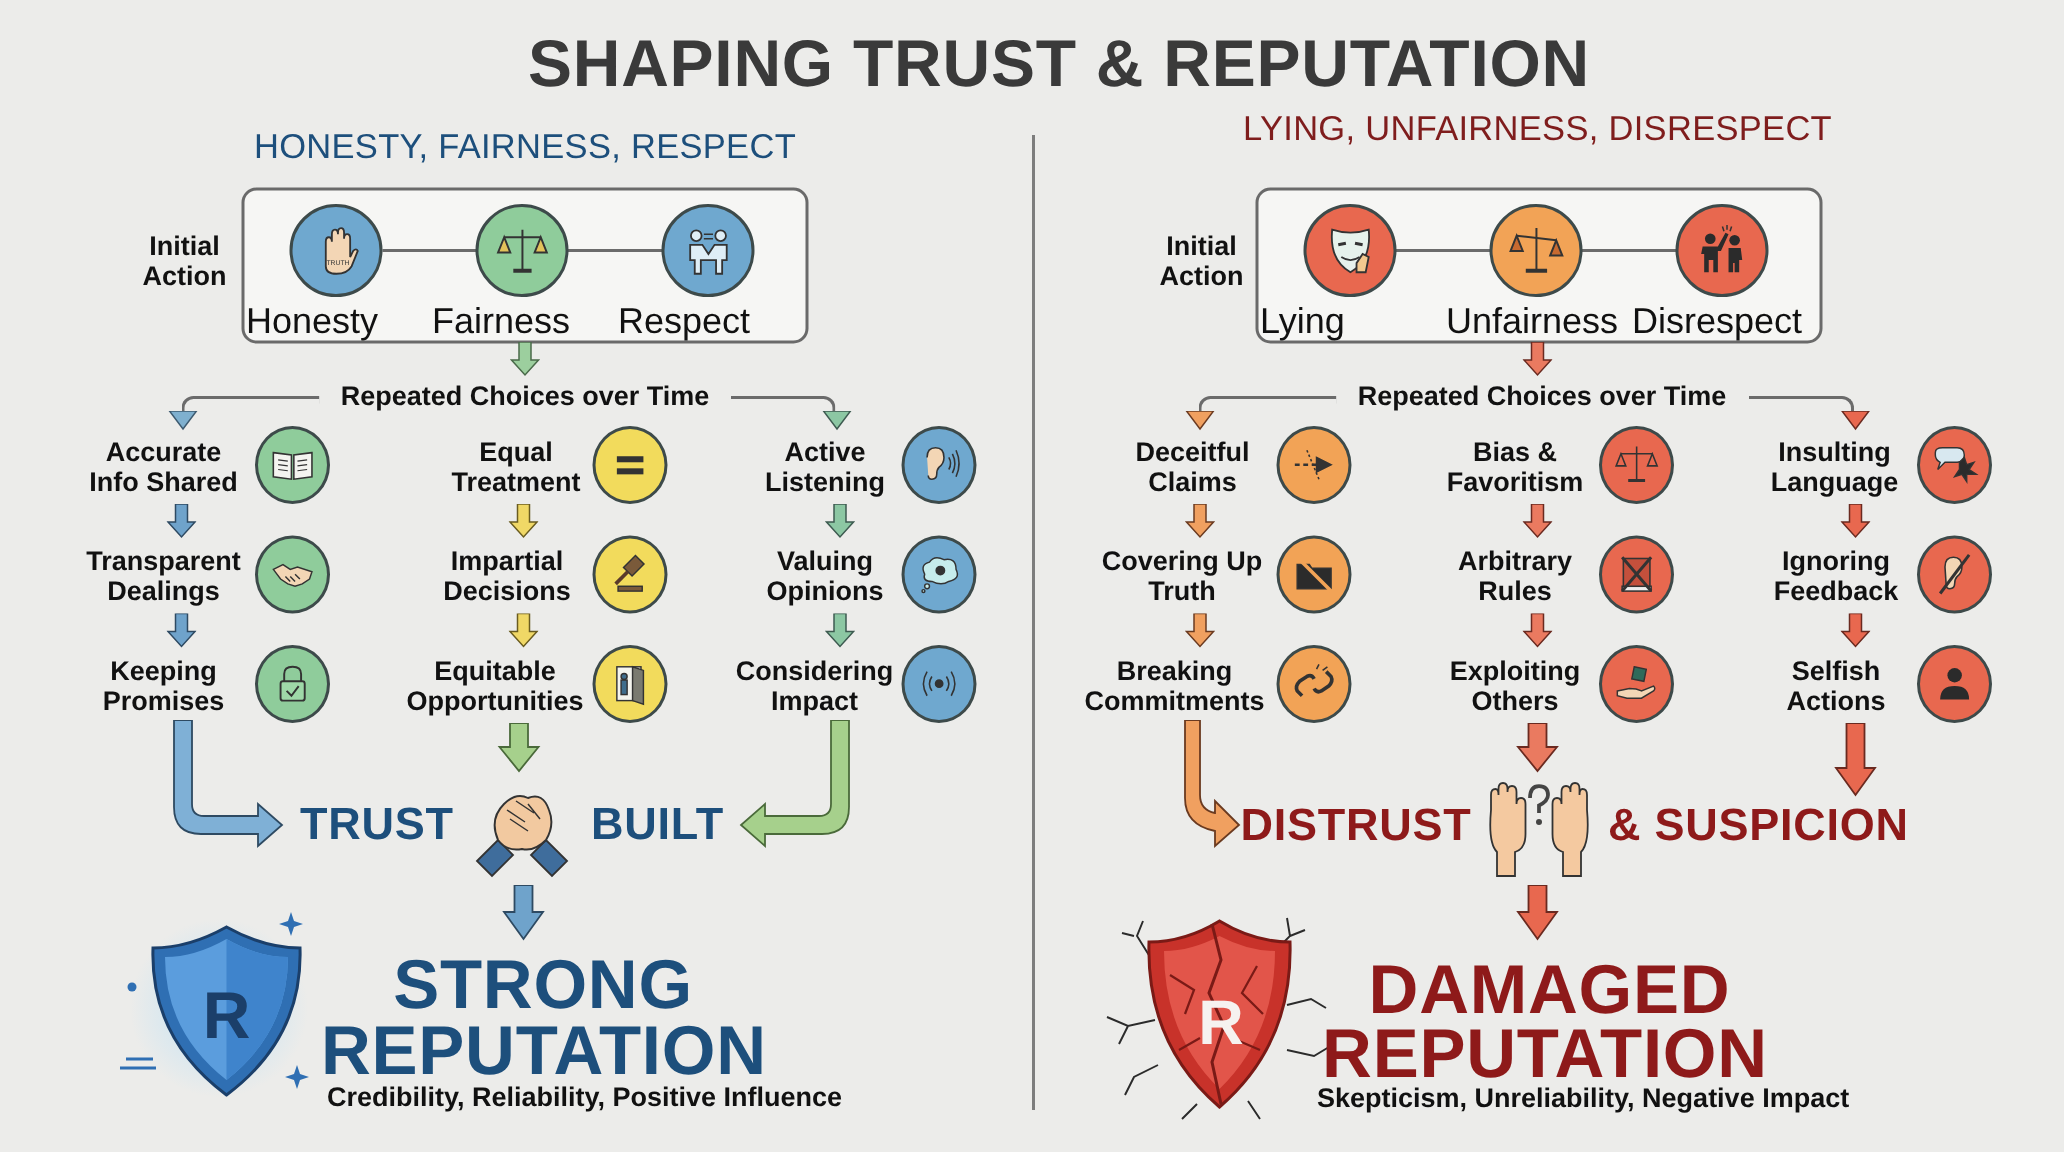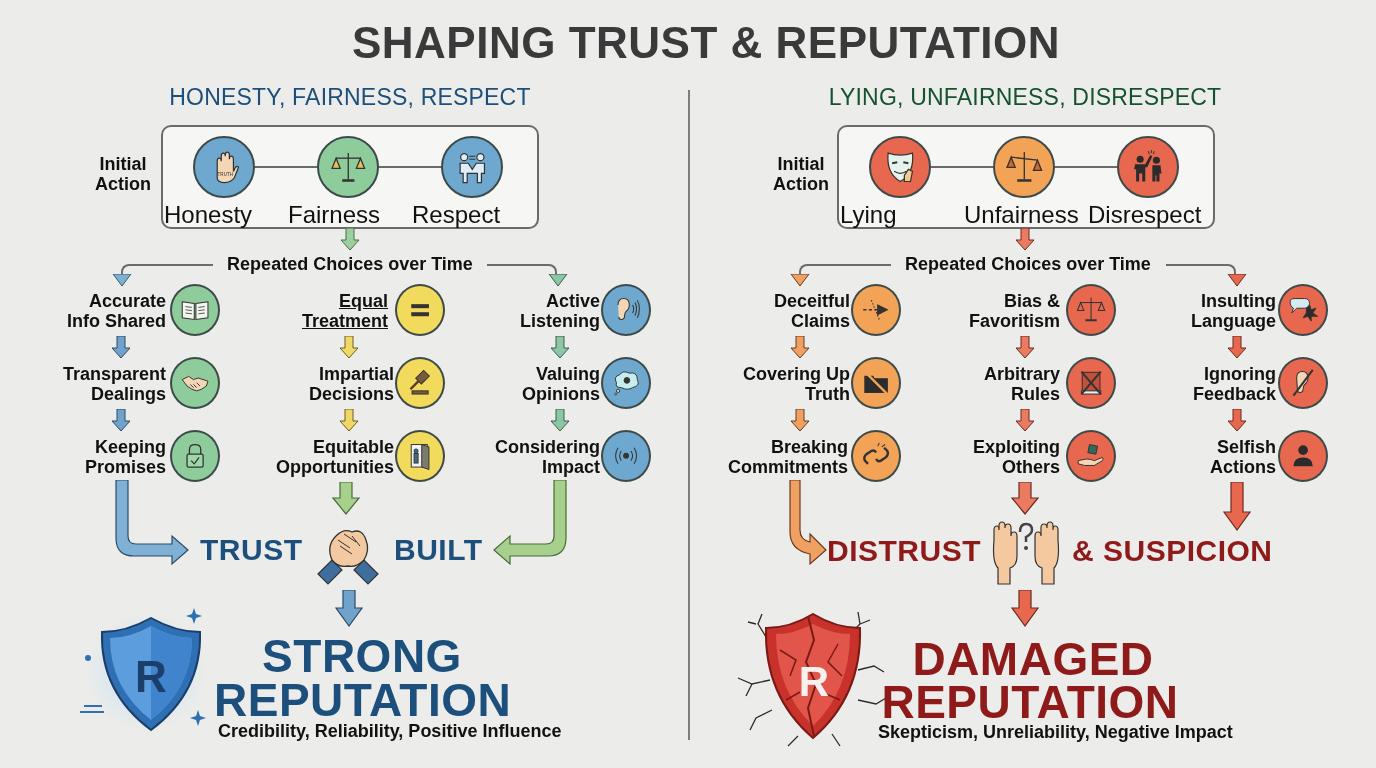--- a/index.html
+++ b/index.html
@@ -11,39 +11,39 @@
     position: relative;
   }
   .abs { position: absolute; }
   .title {
     left: 0; width: 1376px; top: 18px; text-align: center;
     font-size: 44px; font-weight: bold; color: #3a3a3a; letter-spacing: 0.5px; padding-left: 36px;
   }
   .divider { left: 688px; top: 90px; width: 2px; height: 650px; background: #7d7d7d; }
   .side-heading { font-size: 23px; font-weight: normal; text-align: center; letter-spacing: 0.2px; }
   .side-heading.good { left: 80px; width: 540px; top: 84px; color: #1d4f7c; }
-  .side-heading.bad { left: 755px; width: 540px; top: 84px; color: #14532d; }
+  .side-heading.bad { left: 755px; width: 540px; top: 72px; color: #7f1d1d; }
 
   .init-box {
     border: 2px solid #6a6a6a; border-radius: 10px; background: #f6f6f4;
     width: 378px; height: 104px;
   }
   .init-label { font-size: 18px; font-weight: bold; line-height: 20px; text-align: center; }
   .conn-line { height: 2px; background: #6b6b6b; }
   .circle {
     border-radius: 50%; border: 2px solid #3d4a4a;
     display: flex; align-items: center; justify-content: center;
   }
   .circle svg { width: 70%; height: 70%; }
   .init-item-label { font-size: 24px; font-weight: normal; text-align: left; width: 120px; }
 
   .rc-label { font-size: 18px; font-weight: bold; text-align: center; white-space: nowrap; }
   .rc-line { border-top: 2px solid #6b6b6b; }
 
-  .step-label { font-size: 18px; font-weight: bold; line-height: 20px; text-align: right; }
+  .step-label { font-size: 18px; font-weight: bold; line-height: 20px; text-align: center; }
 
   .big-word { font-size: 30px; font-weight: bold; letter-spacing: 0.5px; }
   .rep-big { font-size: 46px; font-weight: bold; line-height: 46px; text-align: center; letter-spacing: 0.5px; }
   .rep-sub { font-size: 18px; font-weight: bold; white-space: nowrap; text-align: center; }
 </style>
 </head>
 <body>
 
 <div class="abs title">SHAPING TRUST &amp; REPUTATION</div>
 <div class="abs divider"></div>
@@ -121,21 +121,21 @@
     </svg>
   <div class="abs step-label" style="left:52px;top:437px;width:114px;">Keeping Promises</div>
   <div class="abs circle" style="left:170px;top:430px;width:50px;height:52px;background:#8fcc9b;">
     <svg viewBox="0 0 40 40" fill="none" stroke="#333" stroke-width="1.6">
         <path d="M13 18 L13 12 Q13 6 20 6 Q27 6 27 12 L27 18"></path>
         <rect x="10" y="18" width="20" height="16" rx="2" fill="#9fd8a8"></rect>
         <path d="M15 26 L19 30 L25 22"></path>
       </svg>
   </div>
 
-  <div class="abs step-label" style="left:276px;top:291px;width:112px;text-decoration:underline;">Equal Treatment</div>
+  <div class="abs step-label" style="left:288px;top:291px;width:112px;">Equal Treatment</div>
   <div class="abs circle" style="left:395px;top:284px;width:50px;height:52px;background:#f2db5c;">
     <svg viewBox="0 0 40 40">
         <rect x="9" y="13" width="22" height="5" fill="#333"></rect>
         <rect x="9" y="23" width="22" height="5" fill="#333"></rect>
       </svg>
   </div>
   <svg class="abs" style="left:339px;top:336px;" width="20" height="24">
       <path d="M6 0 L14 0 L14 12 L19 12 L10 22 L1 12 L6 12Z" fill="#f0d866" stroke="#6a5c20" stroke-width="1"></path>
     </svg>
   <div class="abs step-label" style="left:282px;top:364px;width:112px;">Impartial Decisions</div>

